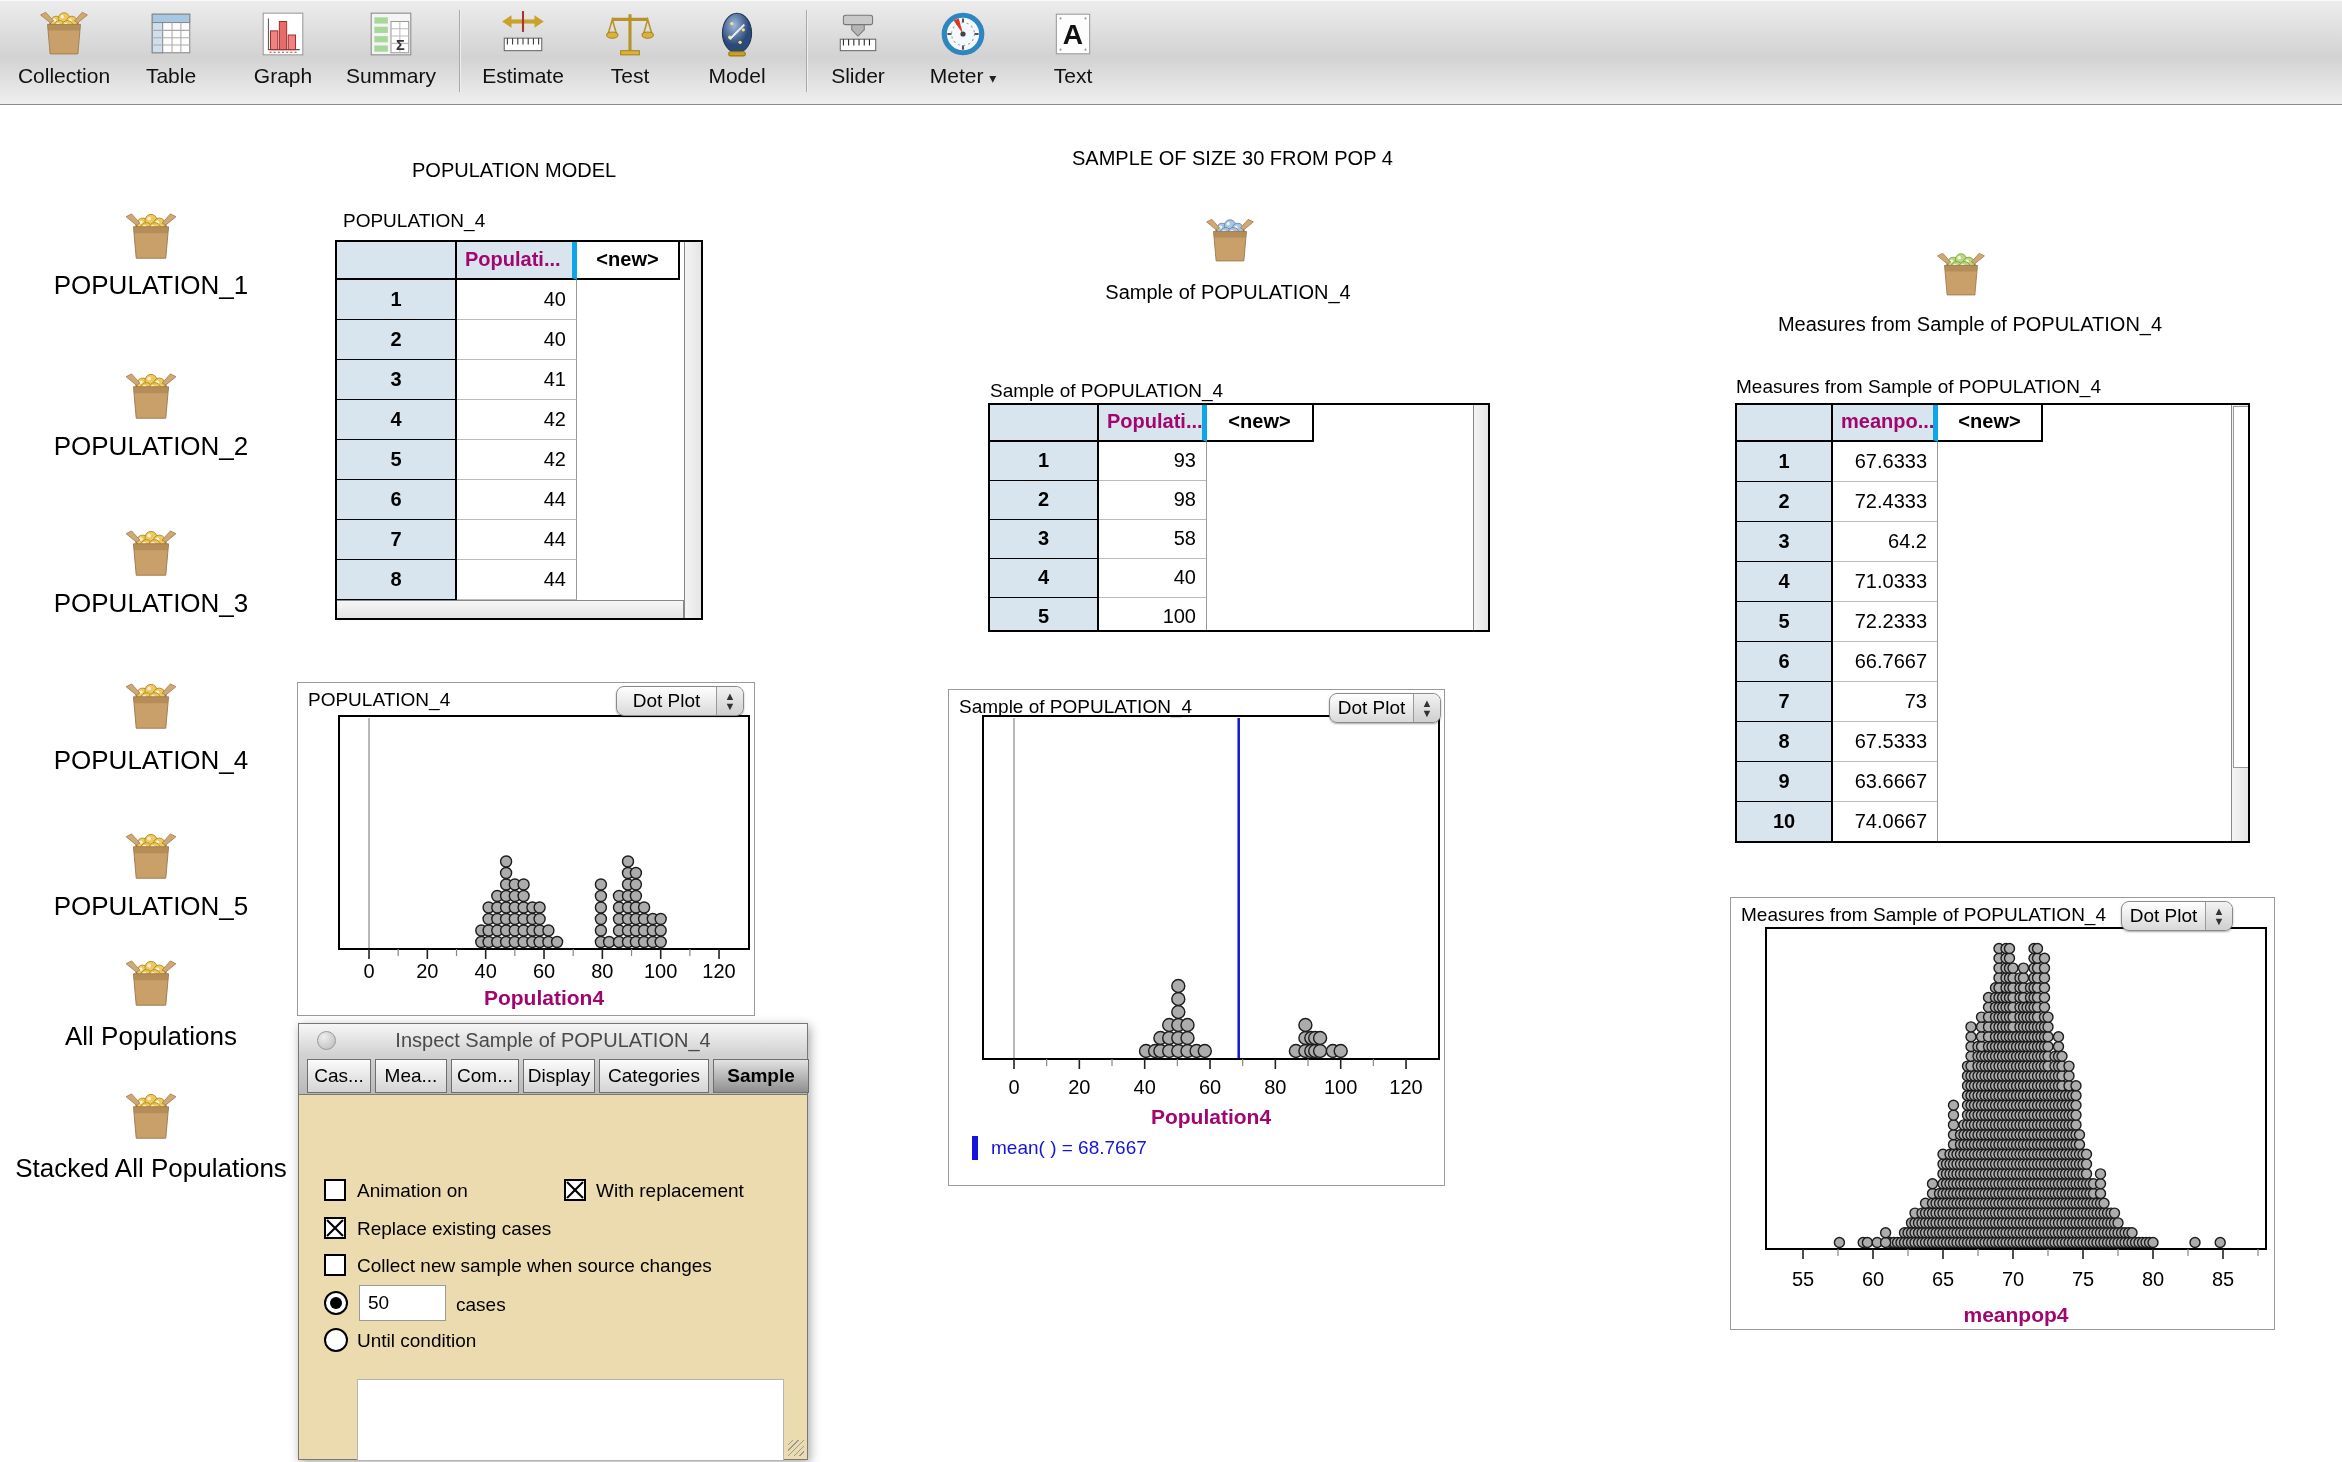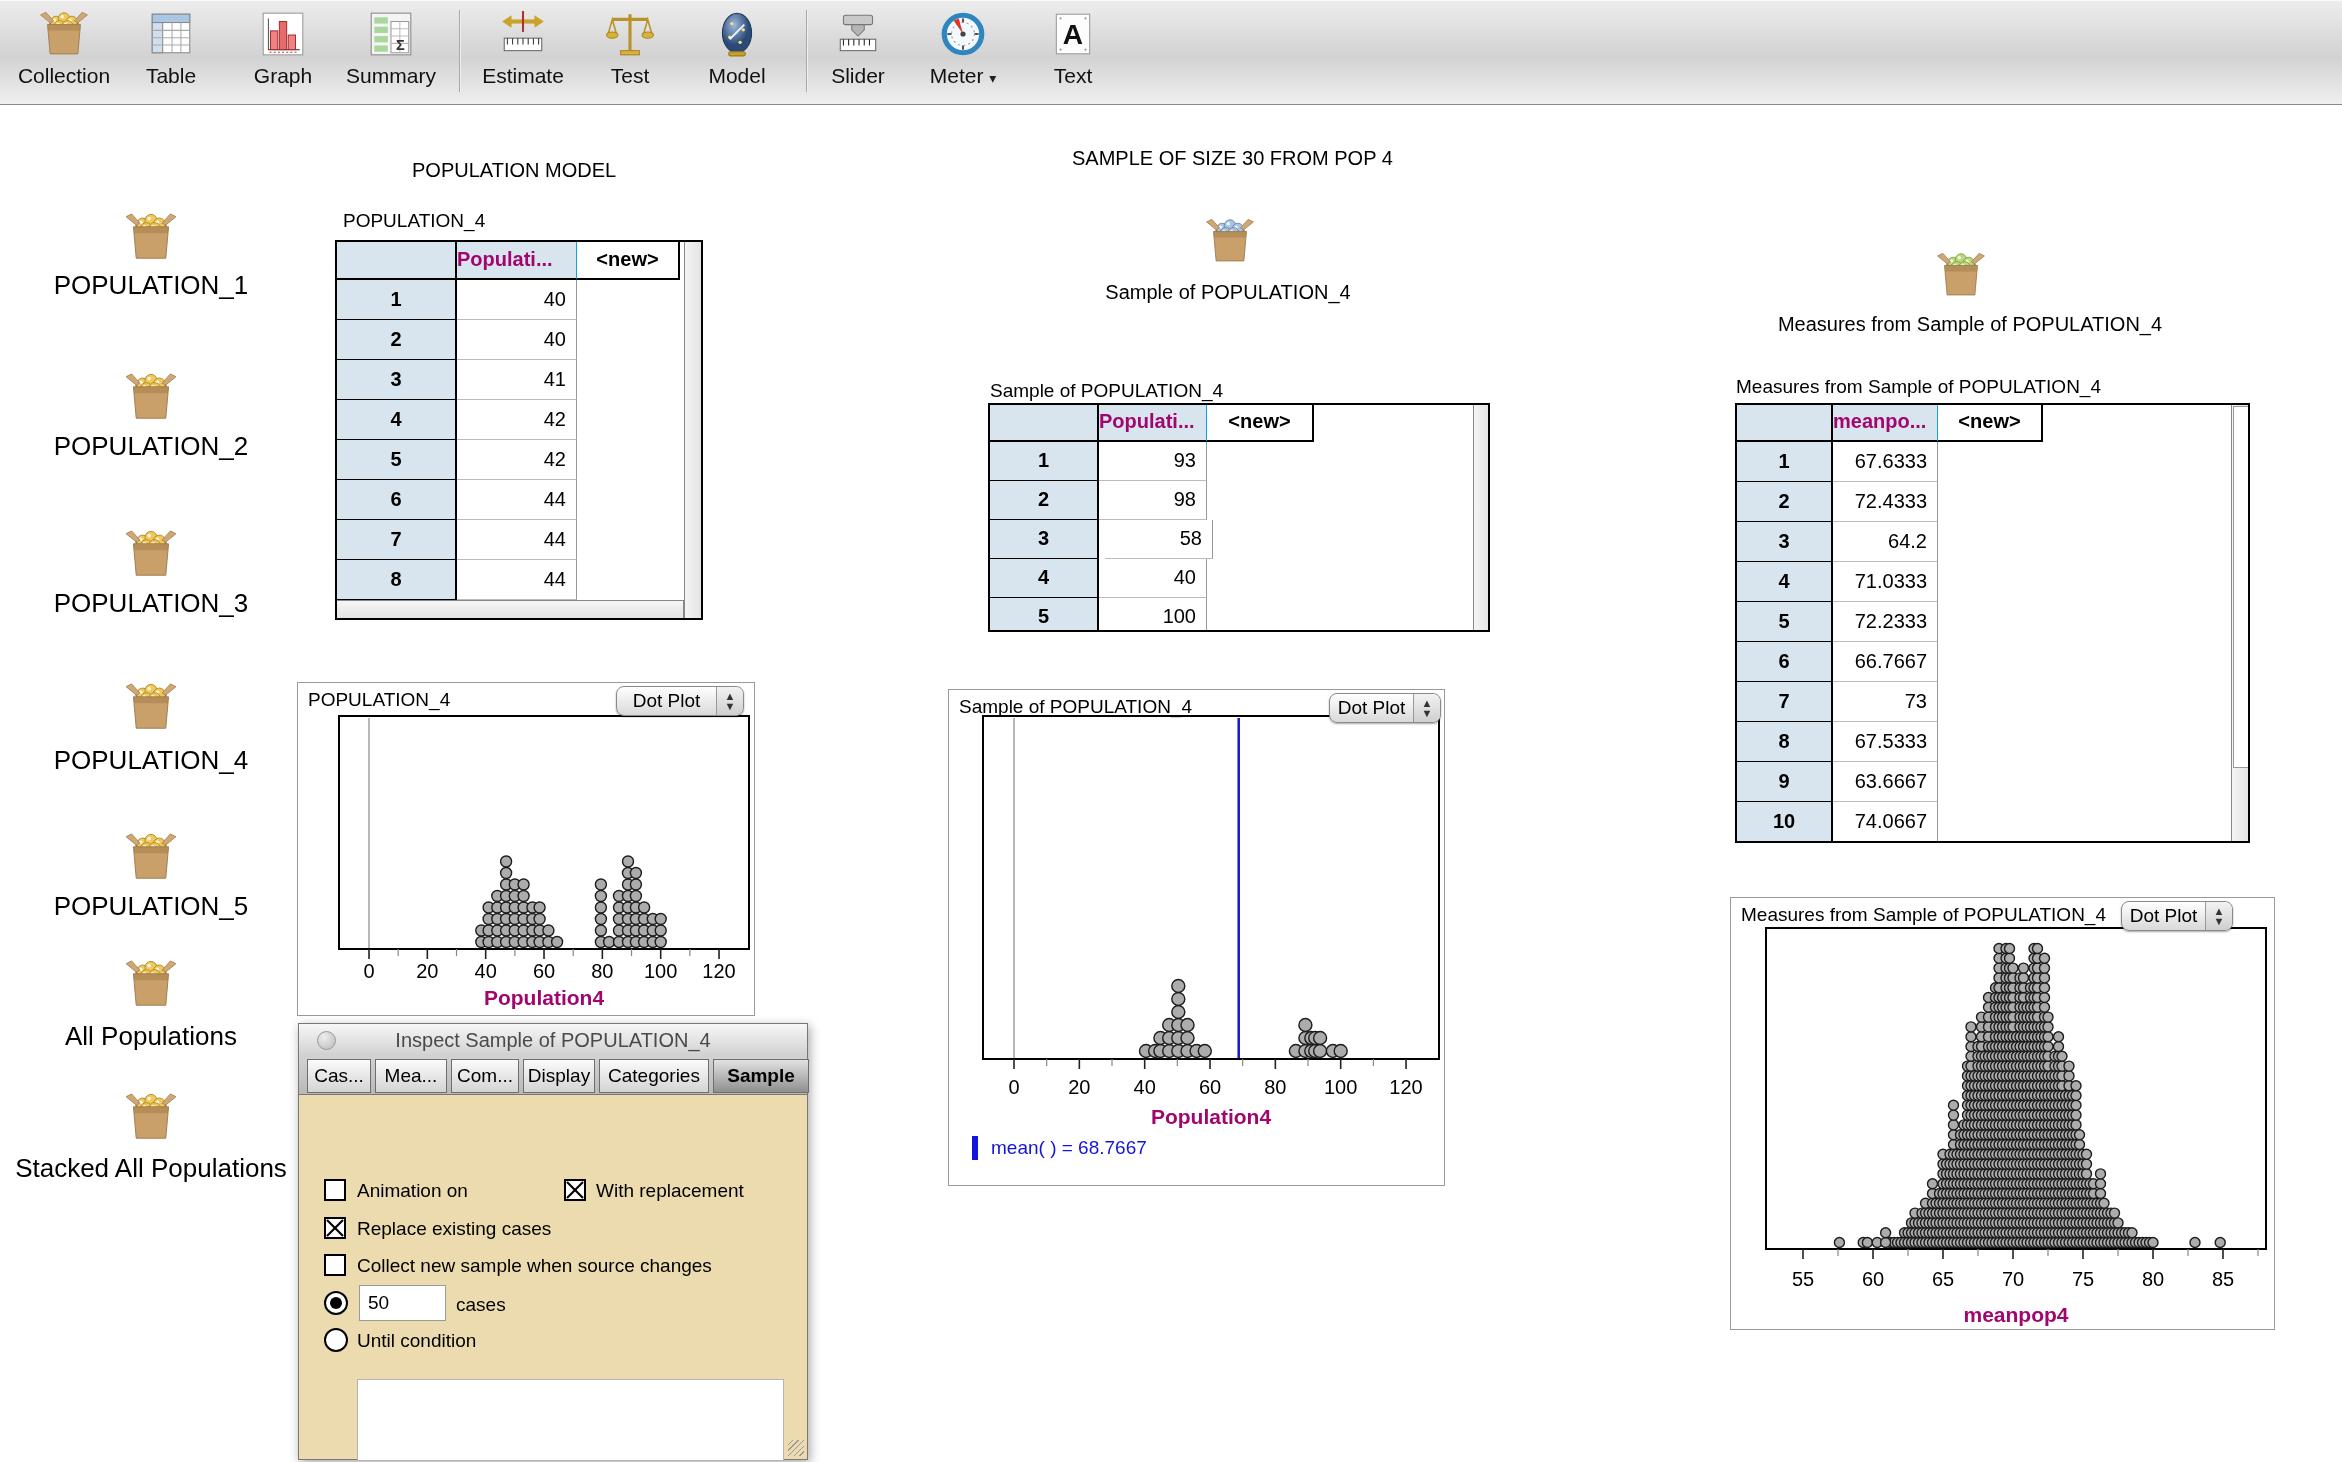--- a/index.html
+++ b/index.html
@@ -19,22 +19,22 @@
   
   .heading{position:absolute;font-size:20px;line-height:26px;color:#000;white-space:nowrap;}
   .coll{position:absolute;text-align:center;}
   .coll-label{position:absolute;font-size:26px;white-space:nowrap;transform:translateX(-50%);}
 
   
   .ct-title{position:absolute;font-size:19px;white-space:nowrap;}
   .ct-frame{position:absolute;background:#fff;border:2px solid #000;overflow:hidden;box-sizing:border-box;}
   .ct-cell{position:absolute;box-sizing:border-box;font-size:20px;overflow:hidden;}
   .th-blank{background:#d8e5ee;border-right:2px solid #000;border-bottom:2px solid #000;}
-  .th-attr{background:#d8e5ee;border-right:1px solid #0ea5e9;border-bottom:2px solid #000;
-           font-weight:bold;}
+  .th-attr{background:#d8e5ee;border-right:5px solid #0ea5e9;border-bottom:2px solid #000;
+           font-weight:bold;padding-left:8px;}
   .th-new{background:#fff;border-right:2px solid #000;border-bottom:2px solid #000;
           border-left:0;font-weight:bold;text-align:center;}
   .td-num{background:#d8e5ee;border-right:2px solid #000;border-bottom:1px solid #000;
           font-weight:bold;text-align:center;}
   .td-val{background:#fff;border-right:1px solid #999;border-bottom:1px solid #bbb;
           text-align:right;padding-right:10px;}
   .scroll-v{position:absolute;top:0;bottom:0;background:linear-gradient(90deg,#f4f4f4,#e3e3e3);
             border-left:1px solid #888;box-sizing:border-box;}
   .scroll-thumb{position:absolute;left:1px;right:1px;top:1px;background:#fff;border:1px solid #999;box-sizing:border-box;}
   .scroll-h{position:absolute;left:0;background:linear-gradient(#f6f6f6,#e2e2e2);
@@ -431,21 +431,21 @@
       <div class="ct-title" style="left: 990px; top: 380px;">Sample of POPULATION_4</div>
       <div class="ct-frame" style="left: 988px; top: 403px; width: 502px; height: 229px;">
         <div class="ct-cell th-blank" style="left:0;top:0;width:109px;height:37px;"></div>
         <div class="ct-cell th-attr" style="left:109px;top:0;width:108px;height:37px;line-height:33px;color:#A2066E;">Populati...</div>
         <div class="ct-cell th-new" style="left:217px;top:0;width:107px;height:37px;line-height:33px;">&lt;new&gt;</div>
         <div class="ct-cell td-num" style="left:0;top:37px;width:109px;height:39px;line-height:37px;">1</div>
         <div class="ct-cell td-val" style="left:109px;top:37px;width:108px;height:39px;line-height:37px;">93</div>
         <div class="ct-cell td-num" style="left:0;top:76px;width:109px;height:39px;line-height:37px;">2</div>
         <div class="ct-cell td-val" style="left:109px;top:76px;width:108px;height:39px;line-height:37px;">98</div>
         <div class="ct-cell td-num" style="left:0;top:115px;width:109px;height:39px;line-height:37px;">3</div>
-        <div class="ct-cell td-val" style="left:109px;top:115px;width:108px;height:39px;line-height:37px;margin-left:6px;">58</div>
+        <div class="ct-cell td-val" style="left:109px;top:115px;width:108px;height:39px;line-height:37px;">58</div>
         <div class="ct-cell td-num" style="left:0;top:154px;width:109px;height:39px;line-height:37px;">4</div>
         <div class="ct-cell td-val" style="left:109px;top:154px;width:108px;height:39px;line-height:37px;">40</div>
         <div class="ct-cell td-num" style="left:0;top:193px;width:109px;height:39px;line-height:37px;">5</div>
         <div class="ct-cell td-val" style="left:109px;top:193px;width:108px;height:39px;line-height:37px;">100</div>
         <div class="scroll-v" style="left:483px;width:17px;"></div>
       </div>
       <div class="ct-title" style="left: 1736px; top: 376px;">Measures from Sample of POPULATION_4</div>
       <div class="ct-frame" style="left: 1735px; top: 403px; width: 515px; height: 440px;">
         <div class="ct-cell th-blank" style="left:0;top:0;width:96px;height:37px;"></div>
         <div class="ct-cell th-attr" style="left:96px;top:0;width:105px;height:37px;line-height:33px;color:#A2066E;">meanpo...</div>

